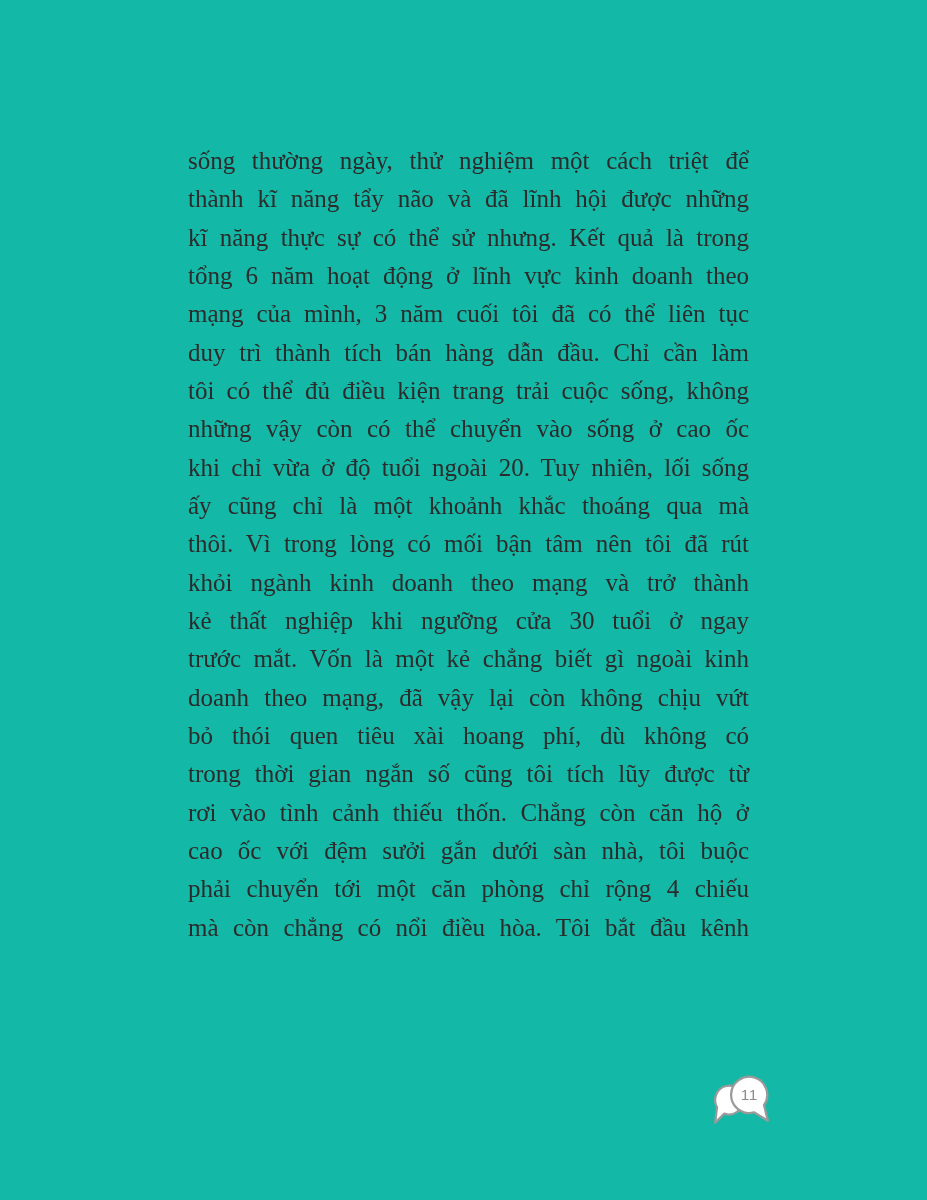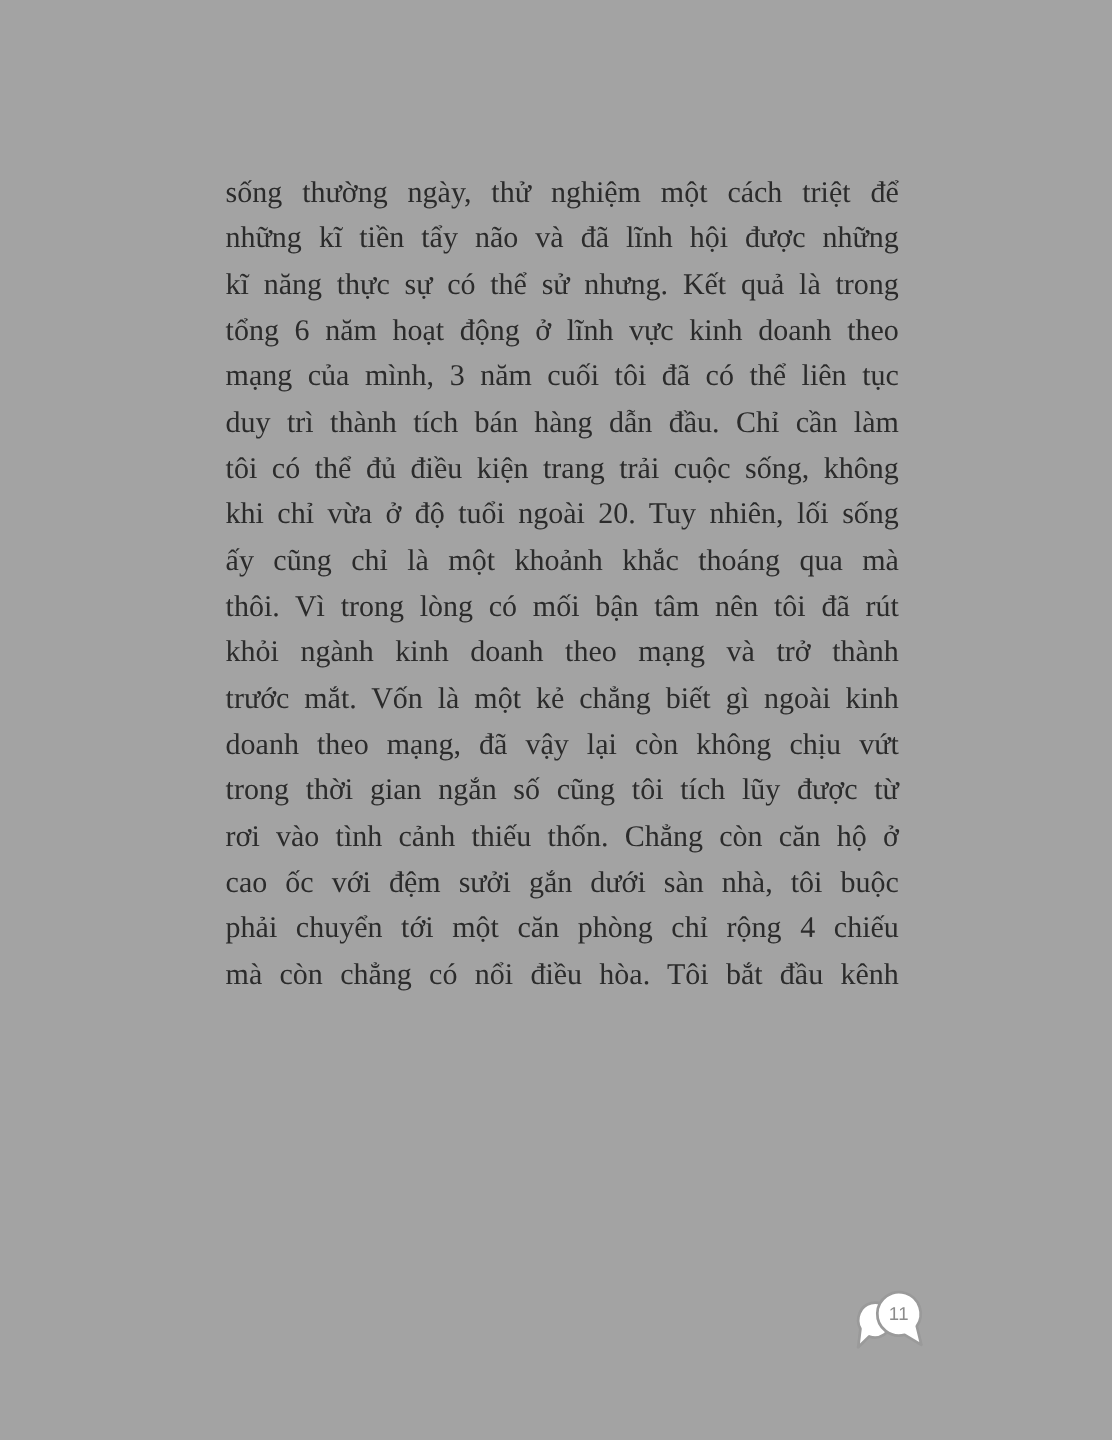--- a/index.html
+++ b/index.html
@@ -5,21 +5,21 @@
   html, body {
     margin: 0;
     padding: 0;
     background: #ffffff;
     font-family: "Liberation Serif", "DejaVu Serif", serif;
   }
   .page {
     position: relative;
     width: 927px;
     height: 1200px;
-    background: #a3a3a3;
+    background: #14b8a6;
     overflow: hidden;
   }
   .text-block {
     position: absolute;
     left: 188px;
     top: 142px;
     width: 561px;
     color: #2b2b2b;
     font-size: 25px;
   }
@@ -51,32 +51,35 @@
     letter-spacing: 0.5px;
   }
 </style>
 </head>
 <body>
 
 <div class="page">
 
   <div class="text-block">
     <div class="text-line">sống thường ngày, thử nghiệm một cách triệt để</div>
-    <div class="text-line">những kĩ tiền tẩy não và đã lĩnh hội được những</div>
+    <div class="text-line">thành kĩ năng tẩy não và đã lĩnh hội được những</div>
     <div class="text-line">kĩ năng thực sự có thể sử nhưng. Kết quả là trong</div>
     <div class="text-line">tổng 6 năm hoạt động ở lĩnh vực kinh doanh theo</div>
     <div class="text-line">mạng của mình, 3 năm cuối tôi đã có thể liên tục</div>
     <div class="text-line">duy trì thành tích bán hàng dẫn đầu. Chỉ cần làm</div>
     <div class="text-line">tôi có thể đủ điều kiện trang trải cuộc sống, không</div>
+    <div class="text-line">những vậy còn có thể chuyển vào sống ở cao ốc</div>
     <div class="text-line">khi chỉ vừa ở độ tuổi ngoài 20. Tuy nhiên, lối sống</div>
     <div class="text-line">ấy cũng chỉ là một khoảnh khắc thoáng qua mà</div>
     <div class="text-line">thôi. Vì trong lòng có mối bận tâm nên tôi đã rút</div>
     <div class="text-line">khỏi ngành kinh doanh theo mạng và trở thành</div>
+    <div class="text-line">kẻ thất nghiệp khi ngưỡng cửa 30 tuổi ở ngay</div>
     <div class="text-line">trước mắt. Vốn là một kẻ chẳng biết gì ngoài kinh</div>
     <div class="text-line">doanh theo mạng, đã vậy lại còn không chịu vứt</div>
+    <div class="text-line">bỏ thói quen tiêu xài hoang phí, dù không có</div>
     <div class="text-line">trong thời gian ngắn số cũng tôi tích lũy được từ</div>
     <div class="text-line">rơi vào tình cảnh thiếu thốn. Chẳng còn căn hộ ở</div>
     <div class="text-line">cao ốc với đệm sưởi gắn dưới sàn nhà, tôi buộc</div>
     <div class="text-line">phải chuyển tới một căn phòng chỉ rộng 4 chiếu</div>
     <div class="text-line">mà còn chẳng có nổi điều hòa. Tôi bắt đầu kênh</div>
   </div>
 
   <div class="page-marker">
     <svg viewBox="0 0 60 52">
 

